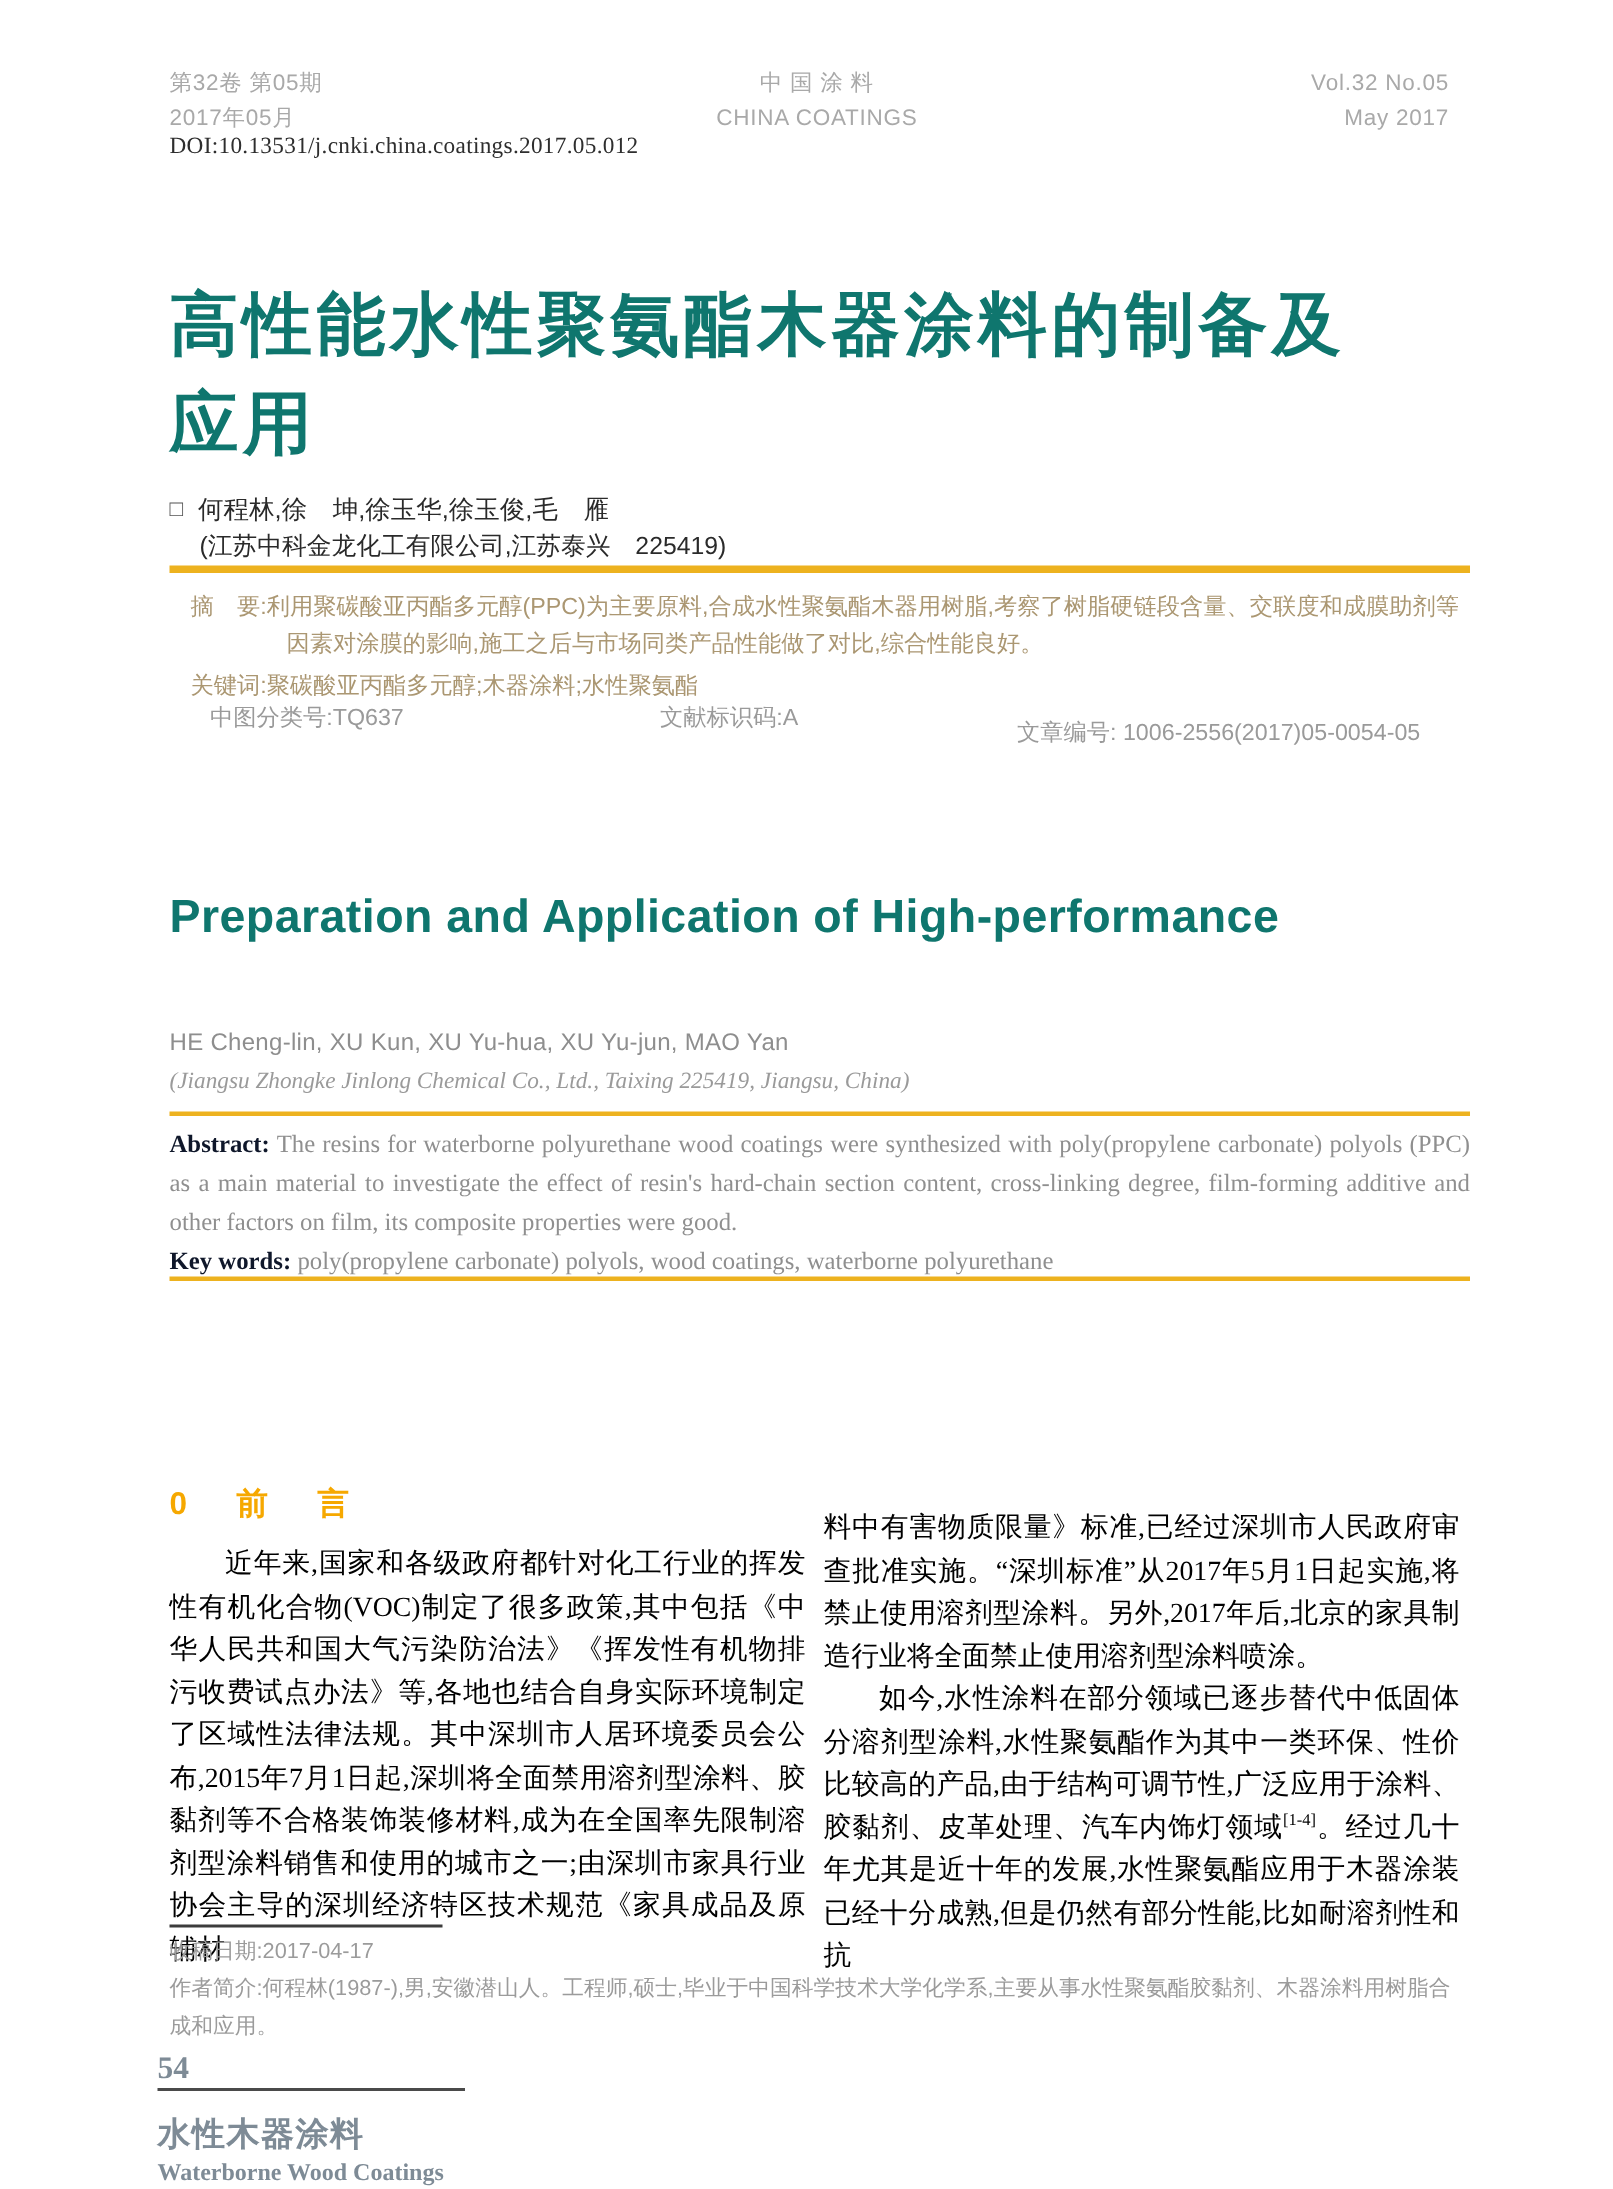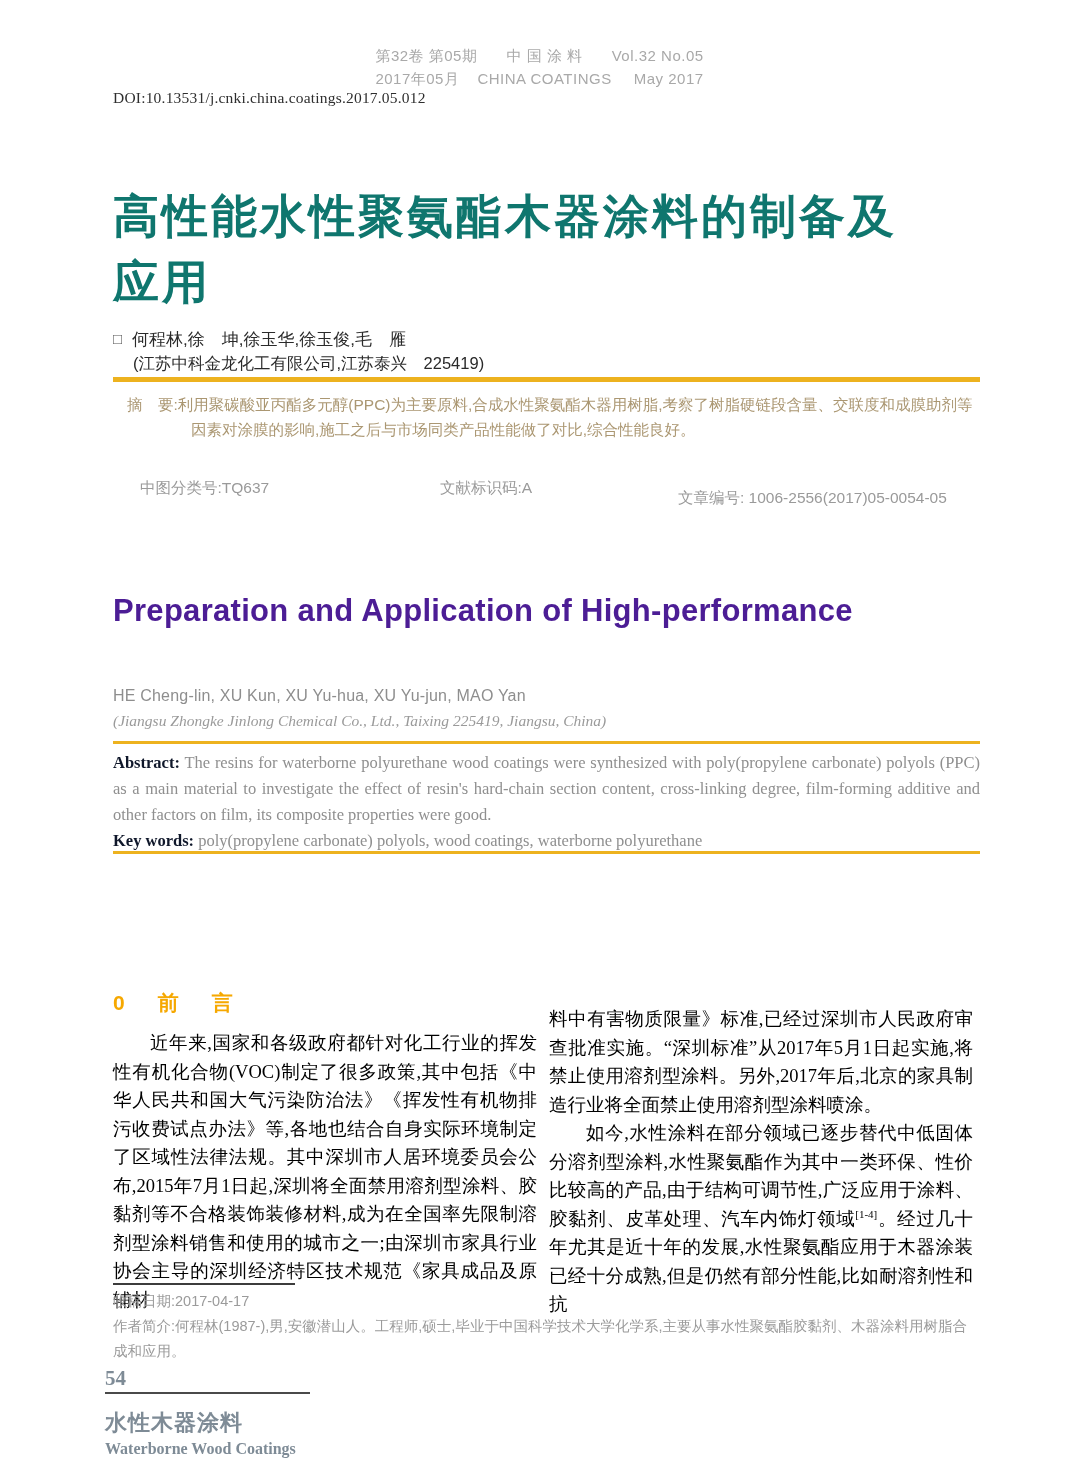--- a/index.html
+++ b/index.html
@@ -1,21 +1,21 @@
 <!DOCTYPE html>
 <html><head>
 <meta charset="utf-8">
 <style>
   html,body{margin:0;padding:0;background:#ffffff;}
   .page{
     position:relative;width:1075px;height:1459px;background:#ffffff;overflow:hidden;
     font-family:"Liberation Sans",sans-serif;color:#1f1f1f;
   }
   
-  .header{position:absolute;top:44px;left:113px;width:867px;display:flex;justify-content:center;
+  .header{position:absolute;top:44px;left:113px;width:867px;display:flex;justify-content:space-between;
           font-size:15px;line-height:23px;color:#a9a9a9;letter-spacing:.5px;}
   .h-center{text-align:center;}
   .h-right{text-align:right;padding-right:14px;}
   .doi{position:absolute;top:89px;left:113px;font-family:"Liberation Serif",serif;
        font-size:15.5px;color:#2e2e2e;letter-spacing:.2px;}
   
   .cn-title{position:absolute;top:183px;left:113px;width:820px;margin:0;
             font-size:46px;font-weight:bold;letter-spacing:3px;line-height:66px;color:#0f766e;}
   .authors-cn{position:absolute;top:328px;left:113px;font-size:17px;color:#2a2a2a;}
   .authors-cn .marker{display:inline-block;margin-right:10px;color:#555;font-size:15px;transform:translateY(-1px);}
@@ -25,28 +25,28 @@
   .rule-thick{top:377px;height:5px;}
   .rule-thin{height:3px;}
   .r1{top:741px;}
   .r2{top:851px;}
   
   .abstract-cn{position:absolute;top:392px;left:127px;width:853px;
                font-size:15.5px;line-height:25px;color:#ab9772;}
   .abstract-cn p{margin:0;}
   .abstract-cn .hanging{padding-left:64px;text-indent:-64px;}
   .abstract-cn .kw{margin-top:3px;}
-  .meta-row{position:absolute;top:478px;left:113px;width:867px;height:20px;
+  .meta-row{position:absolute;top:468px;left:113px;width:867px;height:20px;
             font-size:15.5px;color:#9a9a9a;}
   .meta-row .m1{position:absolute;left:27px;}
   .meta-row .m2{position:absolute;left:327px;}
   .meta-row .m3{position:absolute;left:565px;margin-top:10px;}
   
   .en-title{position:absolute;top:588px;left:113px;width:867px;
-            font-size:31px;font-weight:bold;line-height:46px;color:#4c1d95;letter-spacing:.3px;}
+            font-size:31px;font-weight:bold;line-height:46px;color:#0f766e;letter-spacing:.3px;}
   .en-authors{position:absolute;top:687px;left:113px;font-size:16px;color:#8e8e8e;letter-spacing:.2px;}
   .en-affil{position:absolute;top:712px;left:113px;font-family:"Liberation Serif",serif;
             font-style:italic;font-size:15.5px;color:#9a9a9a;}
   
   .en-abstract{position:absolute;top:750px;left:113px;width:867px;
                font-family:"Liberation Serif",serif;font-size:16.5px;line-height:26px;
                color:#8f8f8f;text-align:justify;}
   .en-abstract p{margin:0;}
   .en-abstract b{color:#0f172a;}
   
@@ -97,20 +97,21 @@
 
   <div class="authors-cn">
     <span class="marker">□</span><span>何程林,徐　坤,徐玉华,徐玉俊,毛　雁</span>
   </div>
   <div class="affil-cn">(江苏中科金龙化工有限公司,江苏泰兴　225419)</div>
 
   <div class="rule rule-thick"></div>
 
   <div class="abstract-cn">
     <p class="hanging"><span>摘　要:</span><span>利用聚碳酸亚丙酯多元醇(PPC)为主要原料,合成水性聚氨酯木器用树脂,考察了树脂硬链段含量、交联度和成膜助剂等因素对涂膜的影响,施工之后与市场同类产品性能做了对比,综合性能良好。</span></p>
+    <p class="kw"><span>关键词:</span><span>聚碳酸亚丙酯多元醇;木器涂料;水性聚氨酯</span></p>
   </div>
 
   <div class="meta-row">
     <span class="m1">中图分类号:TQ637</span>
     <span class="m2">文献标识码:A</span>
     <span class="m3">文章编号: 1006-2556(2017)05-0054-05</span>
   </div>
 
   <div class="en-title">
     <div>Preparation and Application of High-performance</div>

